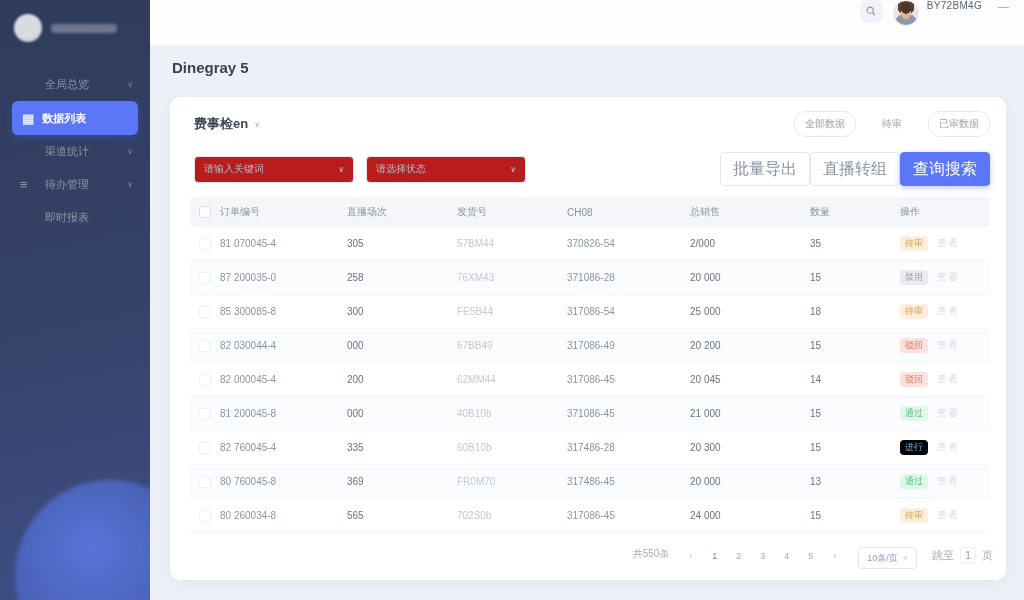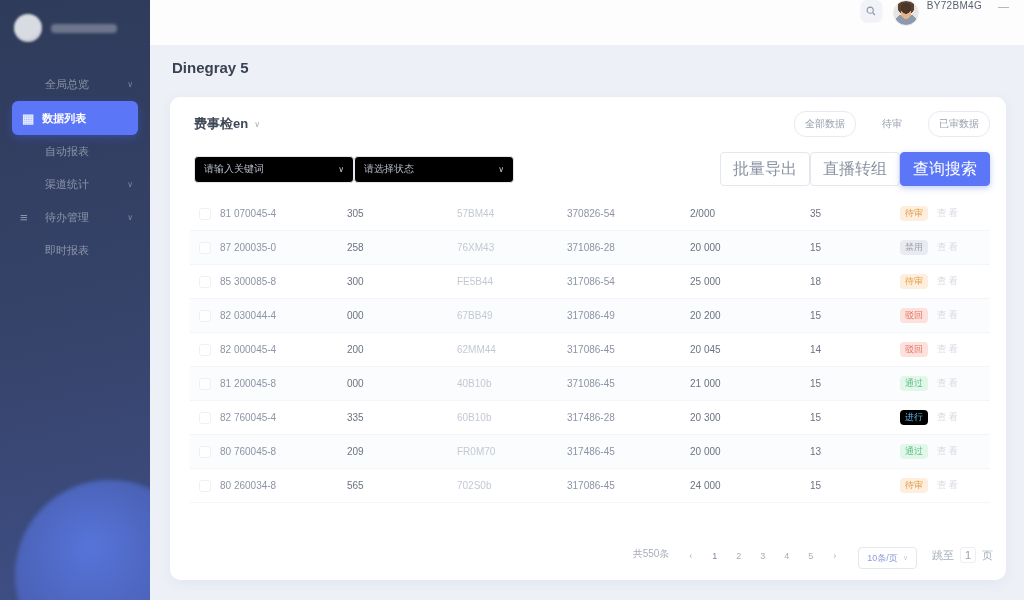--- a/index.html
+++ b/index.html
@@ -57,21 +57,21 @@
   .card-title .chev { font-size:8px; color:#a6adbb; font-weight:normal; }
   .segments { display:flex; align-items:center; gap:10px; }
   .segment { font-size:10px; color:#9aa2b0; padding:5px 10px; border:1px solid #e7eaf0;
     border-radius:12px; background:#fff; cursor:pointer;margin-left:14px; }
   .segment.plain { border:none; padding:5px 2px; }
 
   .filter-row { position:absolute; left:24px; right:16px; top:58px; height:28px;
     display:flex; align-items:center; }
   .select { width:160px; height:27px; border:1px solid #e4e7ee; border-radius:4px;
     display:flex; align-items:center; justify-content:space-between; padding:0 9px;
-    font-size:10px; color:#b4bac6; background:#000000; cursor:pointer; }
+    font-size:10px; color:#b4bac6; background:#b91c1c; margin-right:12px; cursor:pointer; }
   .select .chev { font-size:8px; color:#c3c9d4; }
   .filter-spacer { flex:1; }
   .btn { height:27px; border:1px solid #e3e7ee; border-radius:4px; background:#fff;
     font-size:16px; color:#8a93a3; padding:16px 12px; display:flex; align-items:center;
     cursor:pointer; }
   .btn.primary { background:#5b76f7; border-color:#5b76f7; color:#fff;
     box-shadow:0 2px 6px rgba(80,110,240,0.35); }
 
   
   .table { position:absolute; left:20px; right:16px; top:100px; }
@@ -124,23 +124,20 @@
   <div class="menu">
       <div class="menu-item">
         <span>全局总览</span>
         <span class="chev">∨</span>
       </div>
       <div class="menu-item active">
         <span class="mi-icon">▦</span>
         <span>数据列表</span>
       </div>
       <div class="menu-item">
-        <span>自动报表</span>
-      </div>
-      <div class="menu-item">
         <span>渠道统计</span>
         <span class="chev">∨</span>
       </div>
       <div class="menu-item">
         <span class="mi-icon-left">≡</span>
         <span>待办管理</span>
         <span class="chev">∨</span>
       </div>
       <div class="menu-item">
         <span>即时报表</span>
@@ -186,20 +183,32 @@
         <span>请选择状态</span>
         <span class="chev">∨</span>
       </div>
       <div class="filter-spacer"></div>
       <div class="btn">批量导出</div>
       <div class="btn">直播转组</div>
       <div class="btn primary">查询搜索</div>
     </div>
 
     <div class="table">
+      <div class="thead">
+          <div class="col-cb">
+            <div class="checkbox"></div>
+          </div>
+          <div class="th col-1">订单编号</div>
+          <div class="th col-2">直播场次</div>
+          <div class="th col-3">发货号</div>
+          <div class="th col-4">CH08</div>
+          <div class="th col-5">总销售</div>
+          <div class="th col-6">数量</div>
+          <div class="th col-7">操作</div>
+        </div>
       <div>
           <div class="tr">
             <div class="col-cb">
               <div class="checkbox"></div>
             </div>
             <div class="td col-1 cell-id">81 070045-4</div>
             <div class="td col-2">305</div>
             <div class="td col-3 cell-code">57BM44</div>
             <div class="td col-4 cell-id">370826-54</div>
             <div class="td col-5">2/000</div>
@@ -297,21 +306,21 @@
             <div class="td col-7">
               <span class="badge blue">进行</span>
               <span class="action-link">查看</span>
             </div>
           </div>
           <div class="tr">
             <div class="col-cb">
               <div class="checkbox"></div>
             </div>
             <div class="td col-1 cell-id">80 760045-8</div>
-            <div class="td col-2">209</div>
+            <div class="td col-2">369</div>
             <div class="td col-3 cell-code">FR0M70</div>
             <div class="td col-4 cell-id">317486-45</div>
             <div class="td col-5">20 000</div>
             <div class="td col-6">13</div>
             <div class="td col-7">
               <span class="badge green">通过</span>
               <span class="action-link">查看</span>
             </div>
           </div>
           <div class="tr">

